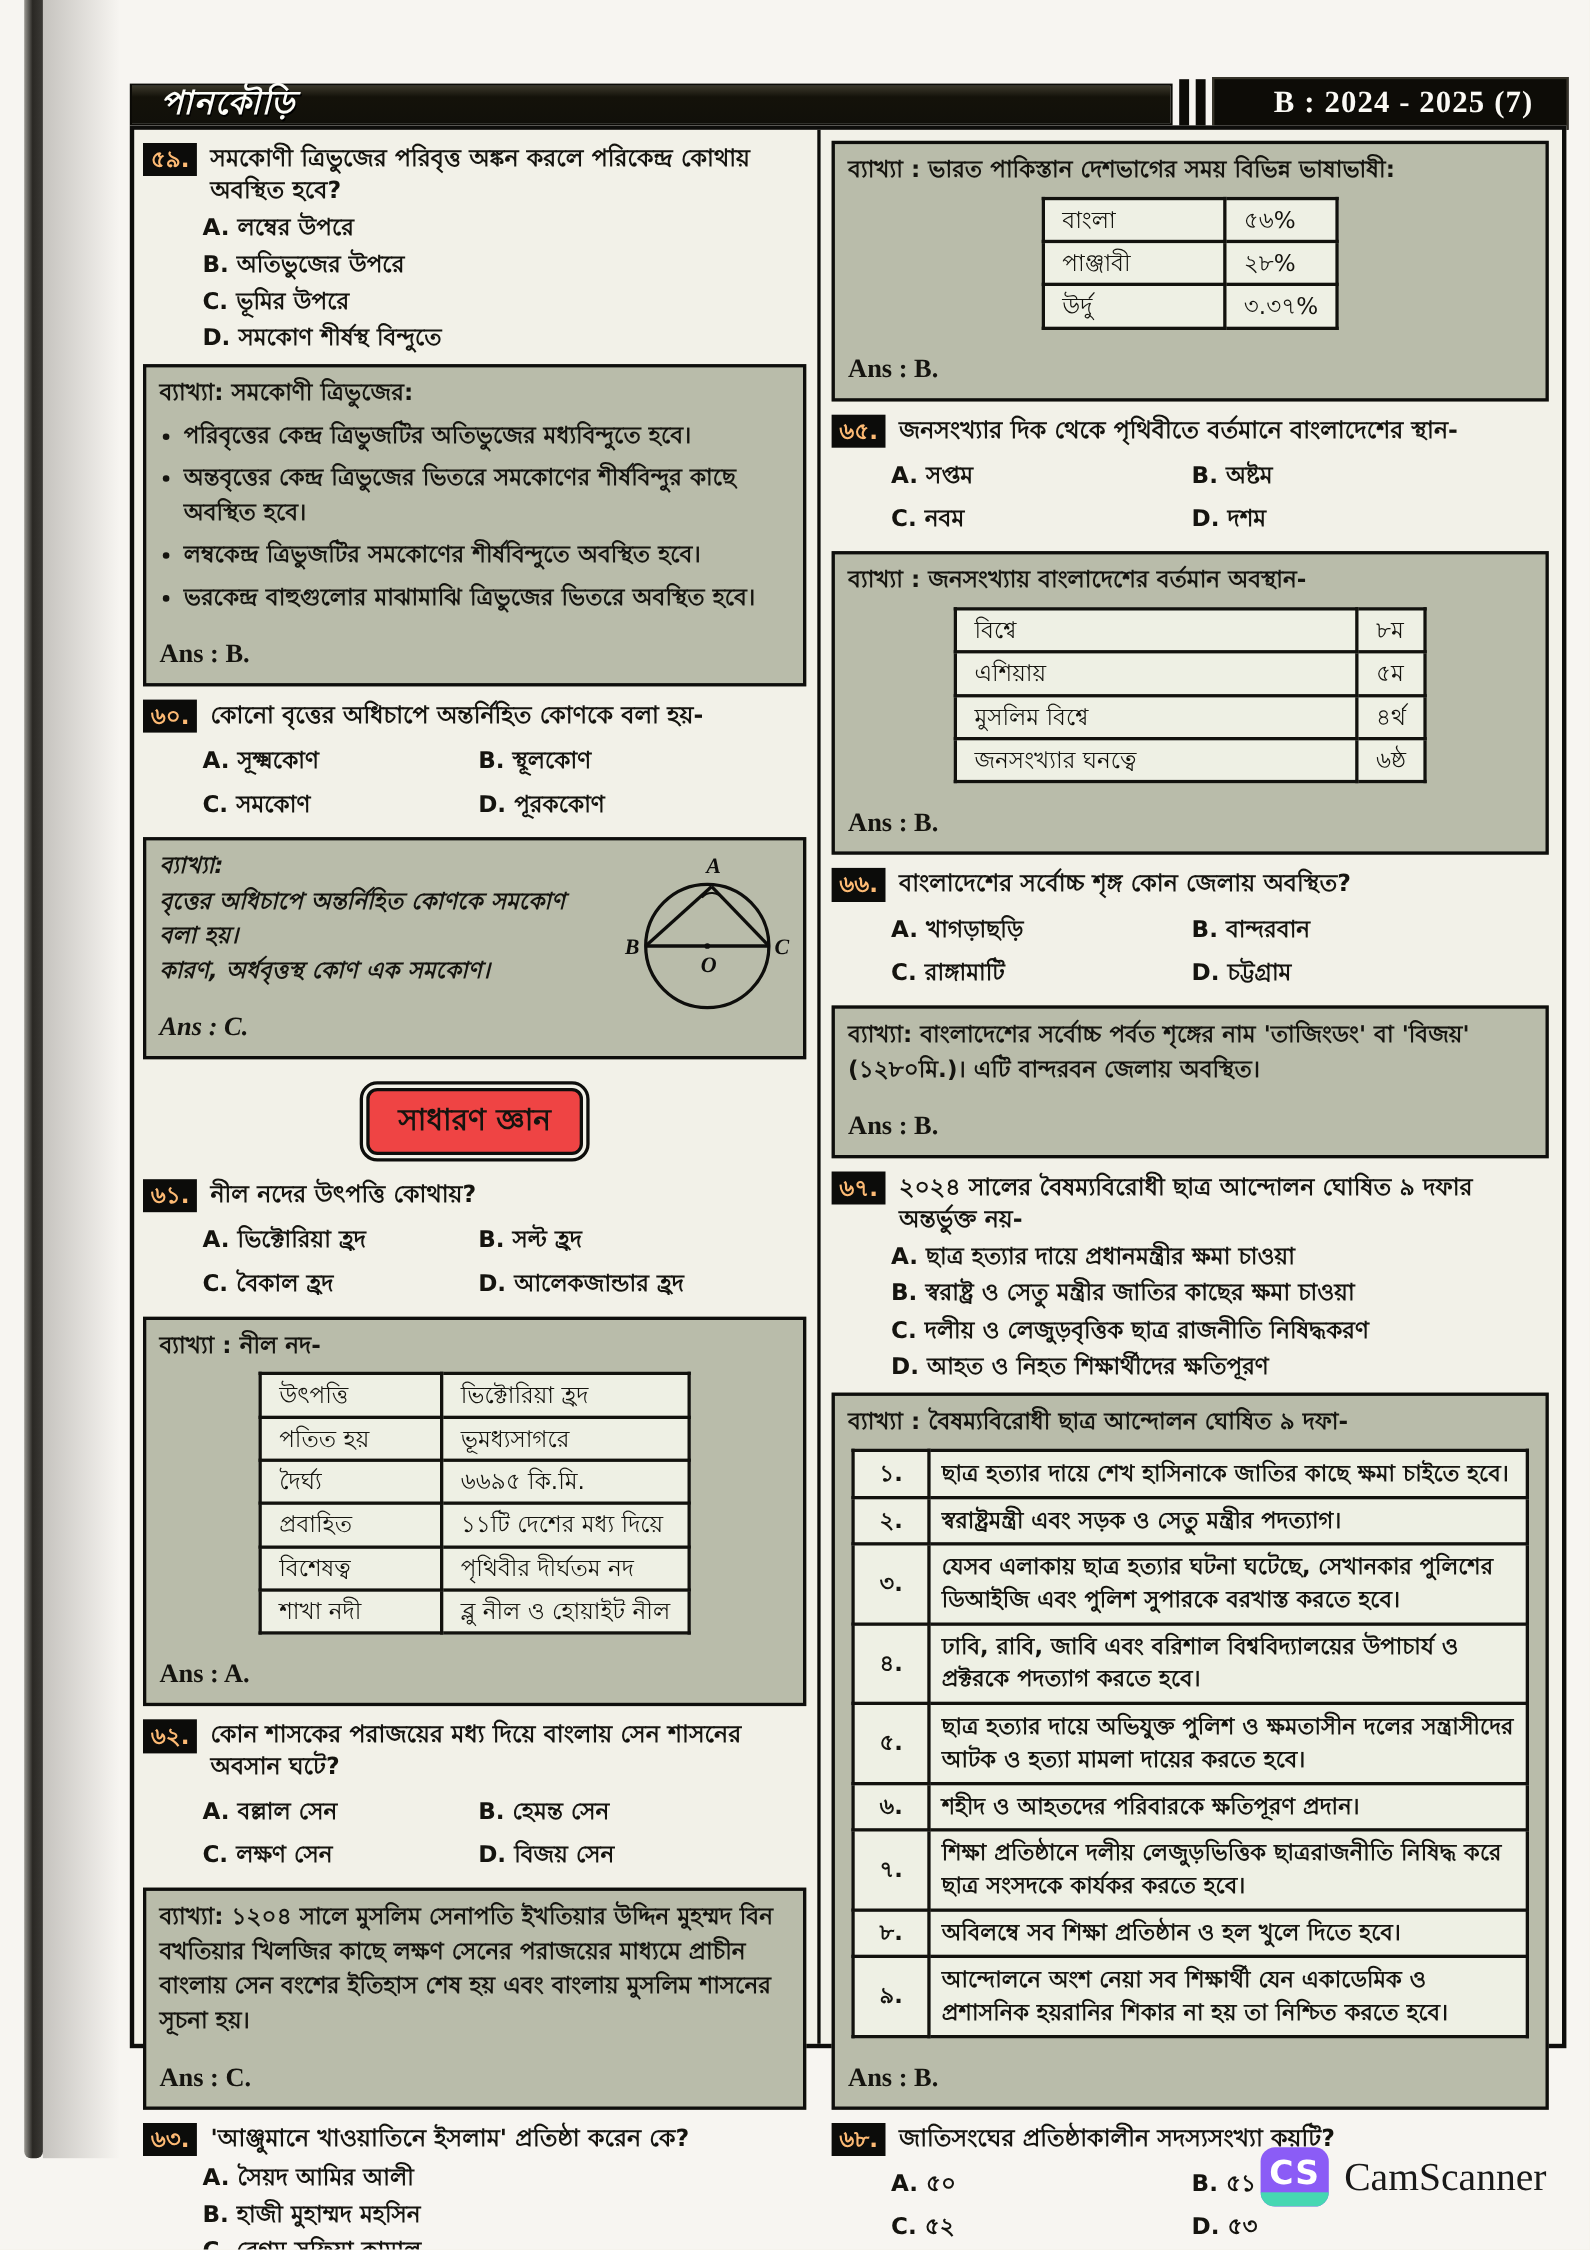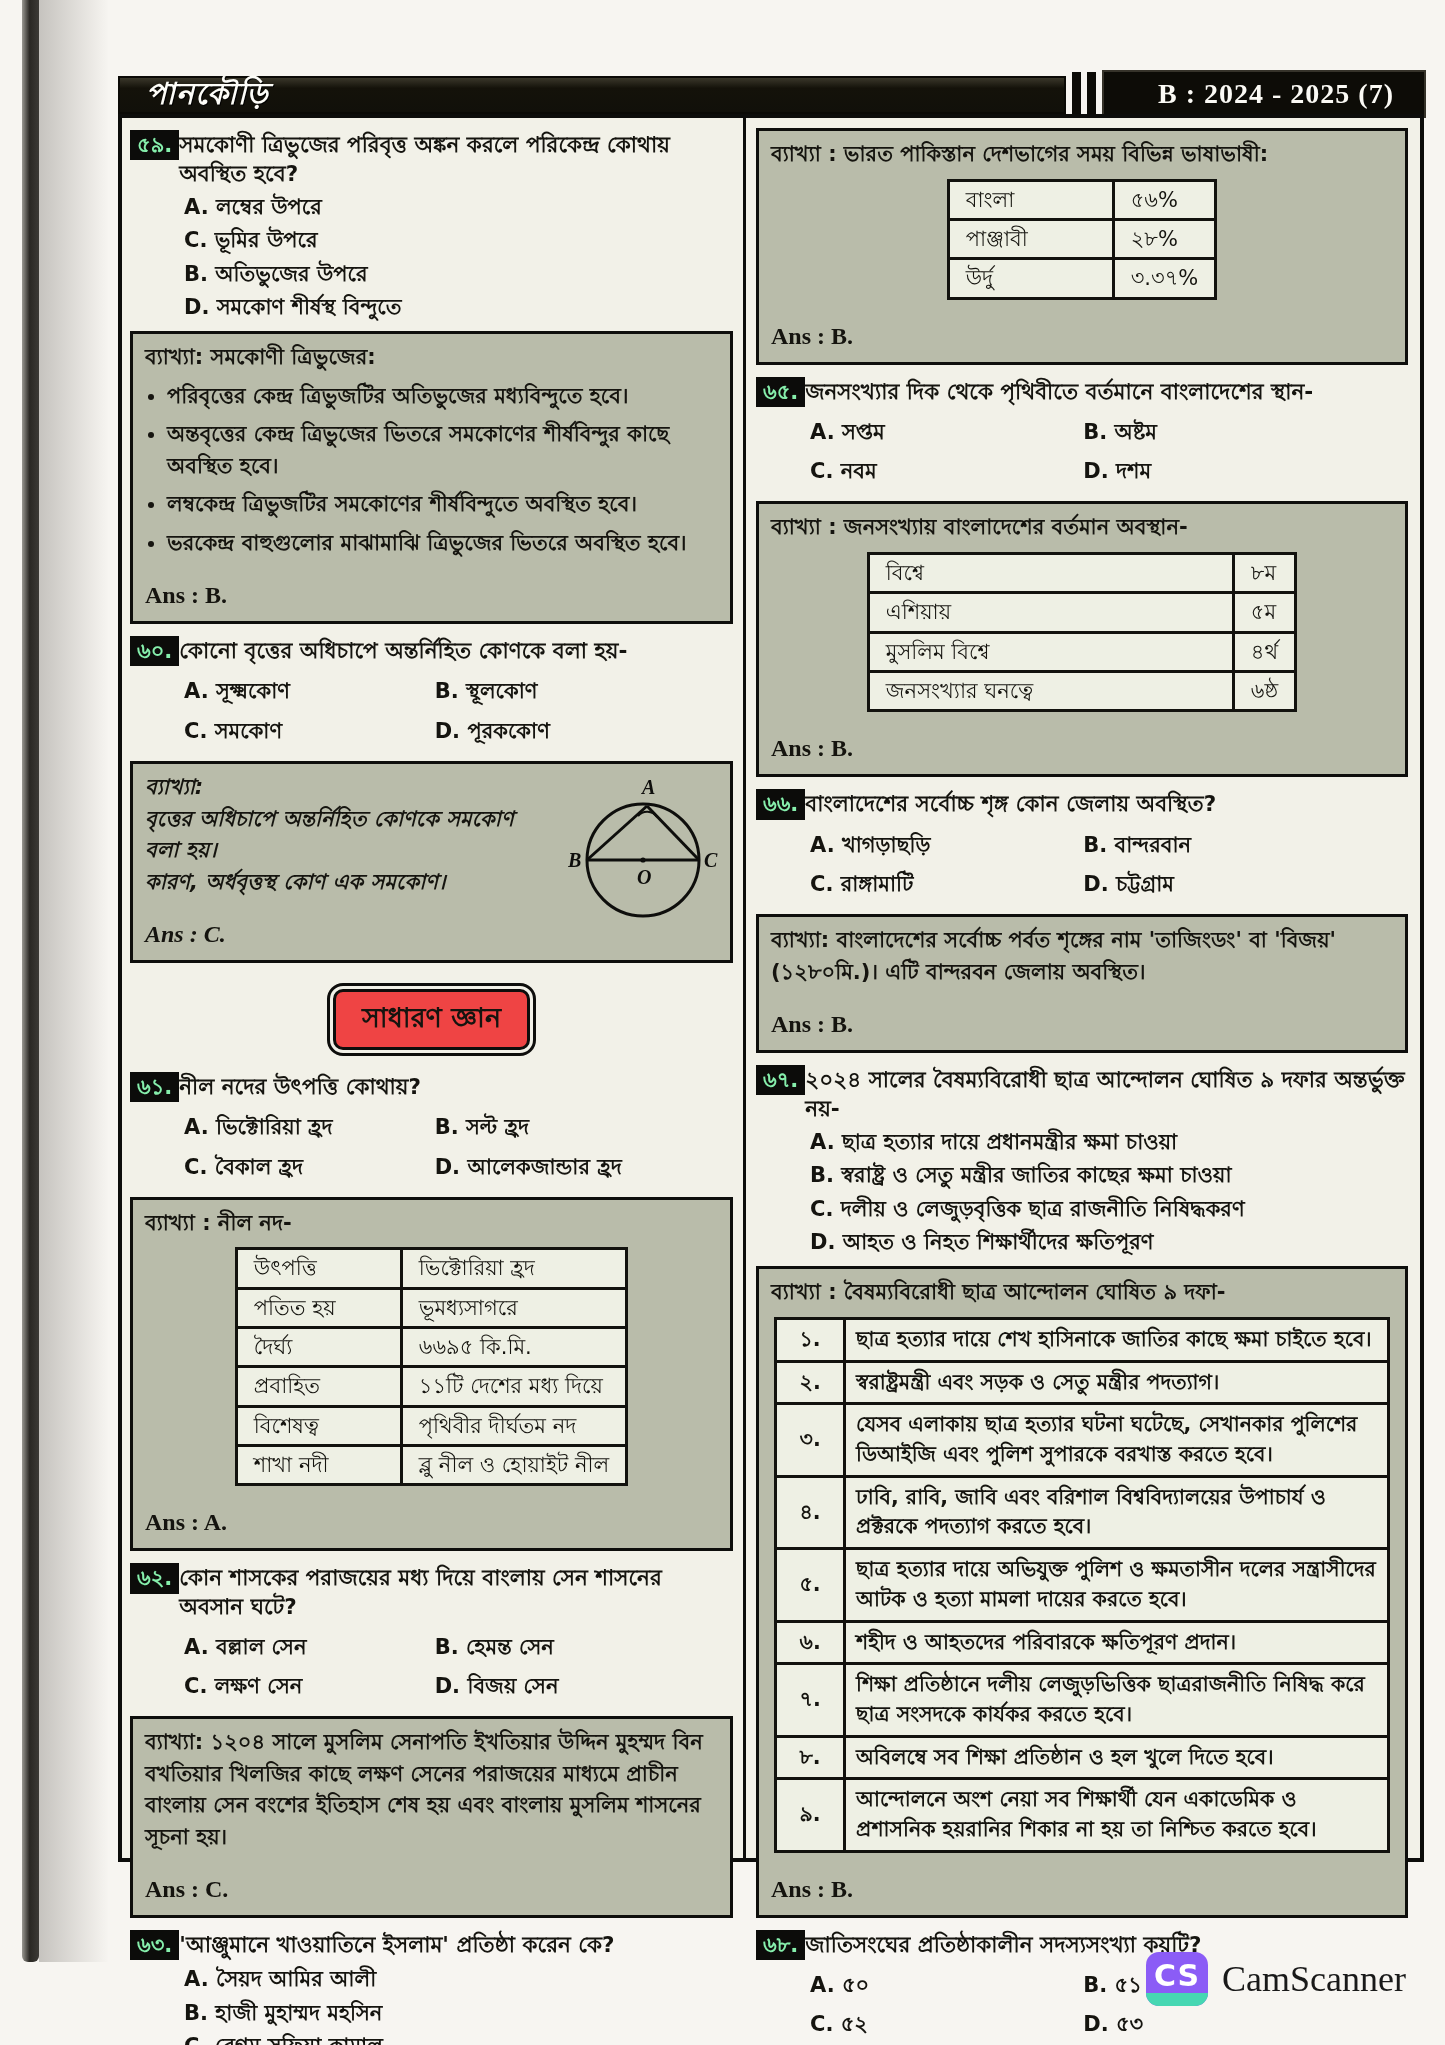--- a/index.html
+++ b/index.html
@@ -26,22 +26,22 @@
     background:#0d0c07;border:2px solid #36332a;box-sizing:border-box;
     display:flex;align-items:center;justify-content:center;padding-left:24px;}
   #edition{color:#fbfaf5;font-family:"Liberation Serif",serif;font-weight:700;font-size:28px;letter-spacing:1px;}
   
   #frame{position:absolute;left:118px;top:114px;width:1306px;height:1748px;
     border:4px solid #0d0d0b;background:#f2f1e8;box-sizing:border-box;display:flex;}
   #col-left{width:624px;border-right:3px solid #0d0d0b;box-sizing:border-box;padding:6px 8px 0 6px;}
   #col-right{flex:1;box-sizing:border-box;padding:6px 10px 0 8px;}
   
   .q{display:flex;align-items:flex-start;margin:6px 2px 2px 2px;}
-  .qno{background:#0c0c0a;color:#86efac;font-weight:800;font-size:21px;line-height:1.25;
-    padding:2px 7px;margin-right:0;flex:0 0 auto;}
+  .qno{background:#0c0c0a;color:#fdba74;font-weight:800;font-size:21px;line-height:1.25;
+    padding:2px 7px;margin-right:12px;flex:0 0 auto;}
   .qtext{font-weight:800;font-size:21.5px;line-height:1.35;}
   .opts{margin:6px 0 10px 56px;}
   .opts.grid2{display:grid;grid-template-columns:46% 54%;margin-right:6px;}
   .opt{font-size:21px;font-weight:700;line-height:1.3;margin:6px 0;}
   
   .expl{border:3px solid #0e0e0c;background:#b9bcaa;padding:8px 12px 8px 12px;
     margin:4px 2px 12px 2px;font-size:21px;font-weight:700;line-height:1.5;}
   .expl .etitle{font-weight:800;}
   .expl .ans{font-family:"Liberation Serif",serif;font-weight:700;font-size:24px;margin-top:18px;}
   .expl ul{margin:4px 0 2px 4px;padding-left:18px;}
@@ -88,22 +88,22 @@
 <div id="frame">
 
   <div id="col-left">
 
     <div class="q">
       <span class="qno">৫৯.</span>
       <div class="qtext">সমকোণী ত্রিভুজের পরিবৃত্ত অঙ্কন করলে পরিকেন্দ্র কোথায় অবস্থিত হবে?</div>
     </div>
     <div class="opts">
       <div class="opt">A. লম্বের উপরে</div>
+      <div class="opt">B. অতিভুজের উপরে</div>
       <div class="opt">C. ভূমির উপরে</div>
-      <div class="opt">B. অতিভুজের উপরে</div>
       <div class="opt">D. সমকোণ শীর্ষস্থ বিন্দুতে</div>
     </div>
 
     <div class="expl">
       <div class="etitle">ব্যাখ্যা: সমকোণী ত্রিভুজের:</div>
       <ul>
         <li>পরিবৃত্তের কেন্দ্র ত্রিভুজটির অতিভুজের মধ্যবিন্দুতে হবে।</li>
         <li>অন্তবৃত্তের কেন্দ্র ত্রিভুজের ভিতরে সমকোণের শীর্ষবিন্দুর কাছে অবস্থিত হবে।</li>
         <li>লম্বকেন্দ্র ত্রিভুজটির সমকোণের শীর্ষবিন্দুতে অবস্থিত হবে।</li>
         <li>ভরকেন্দ্র বাহুগুলোর মাঝামাঝি ত্রিভুজের ভিতরে অবস্থিত হবে।</li>

